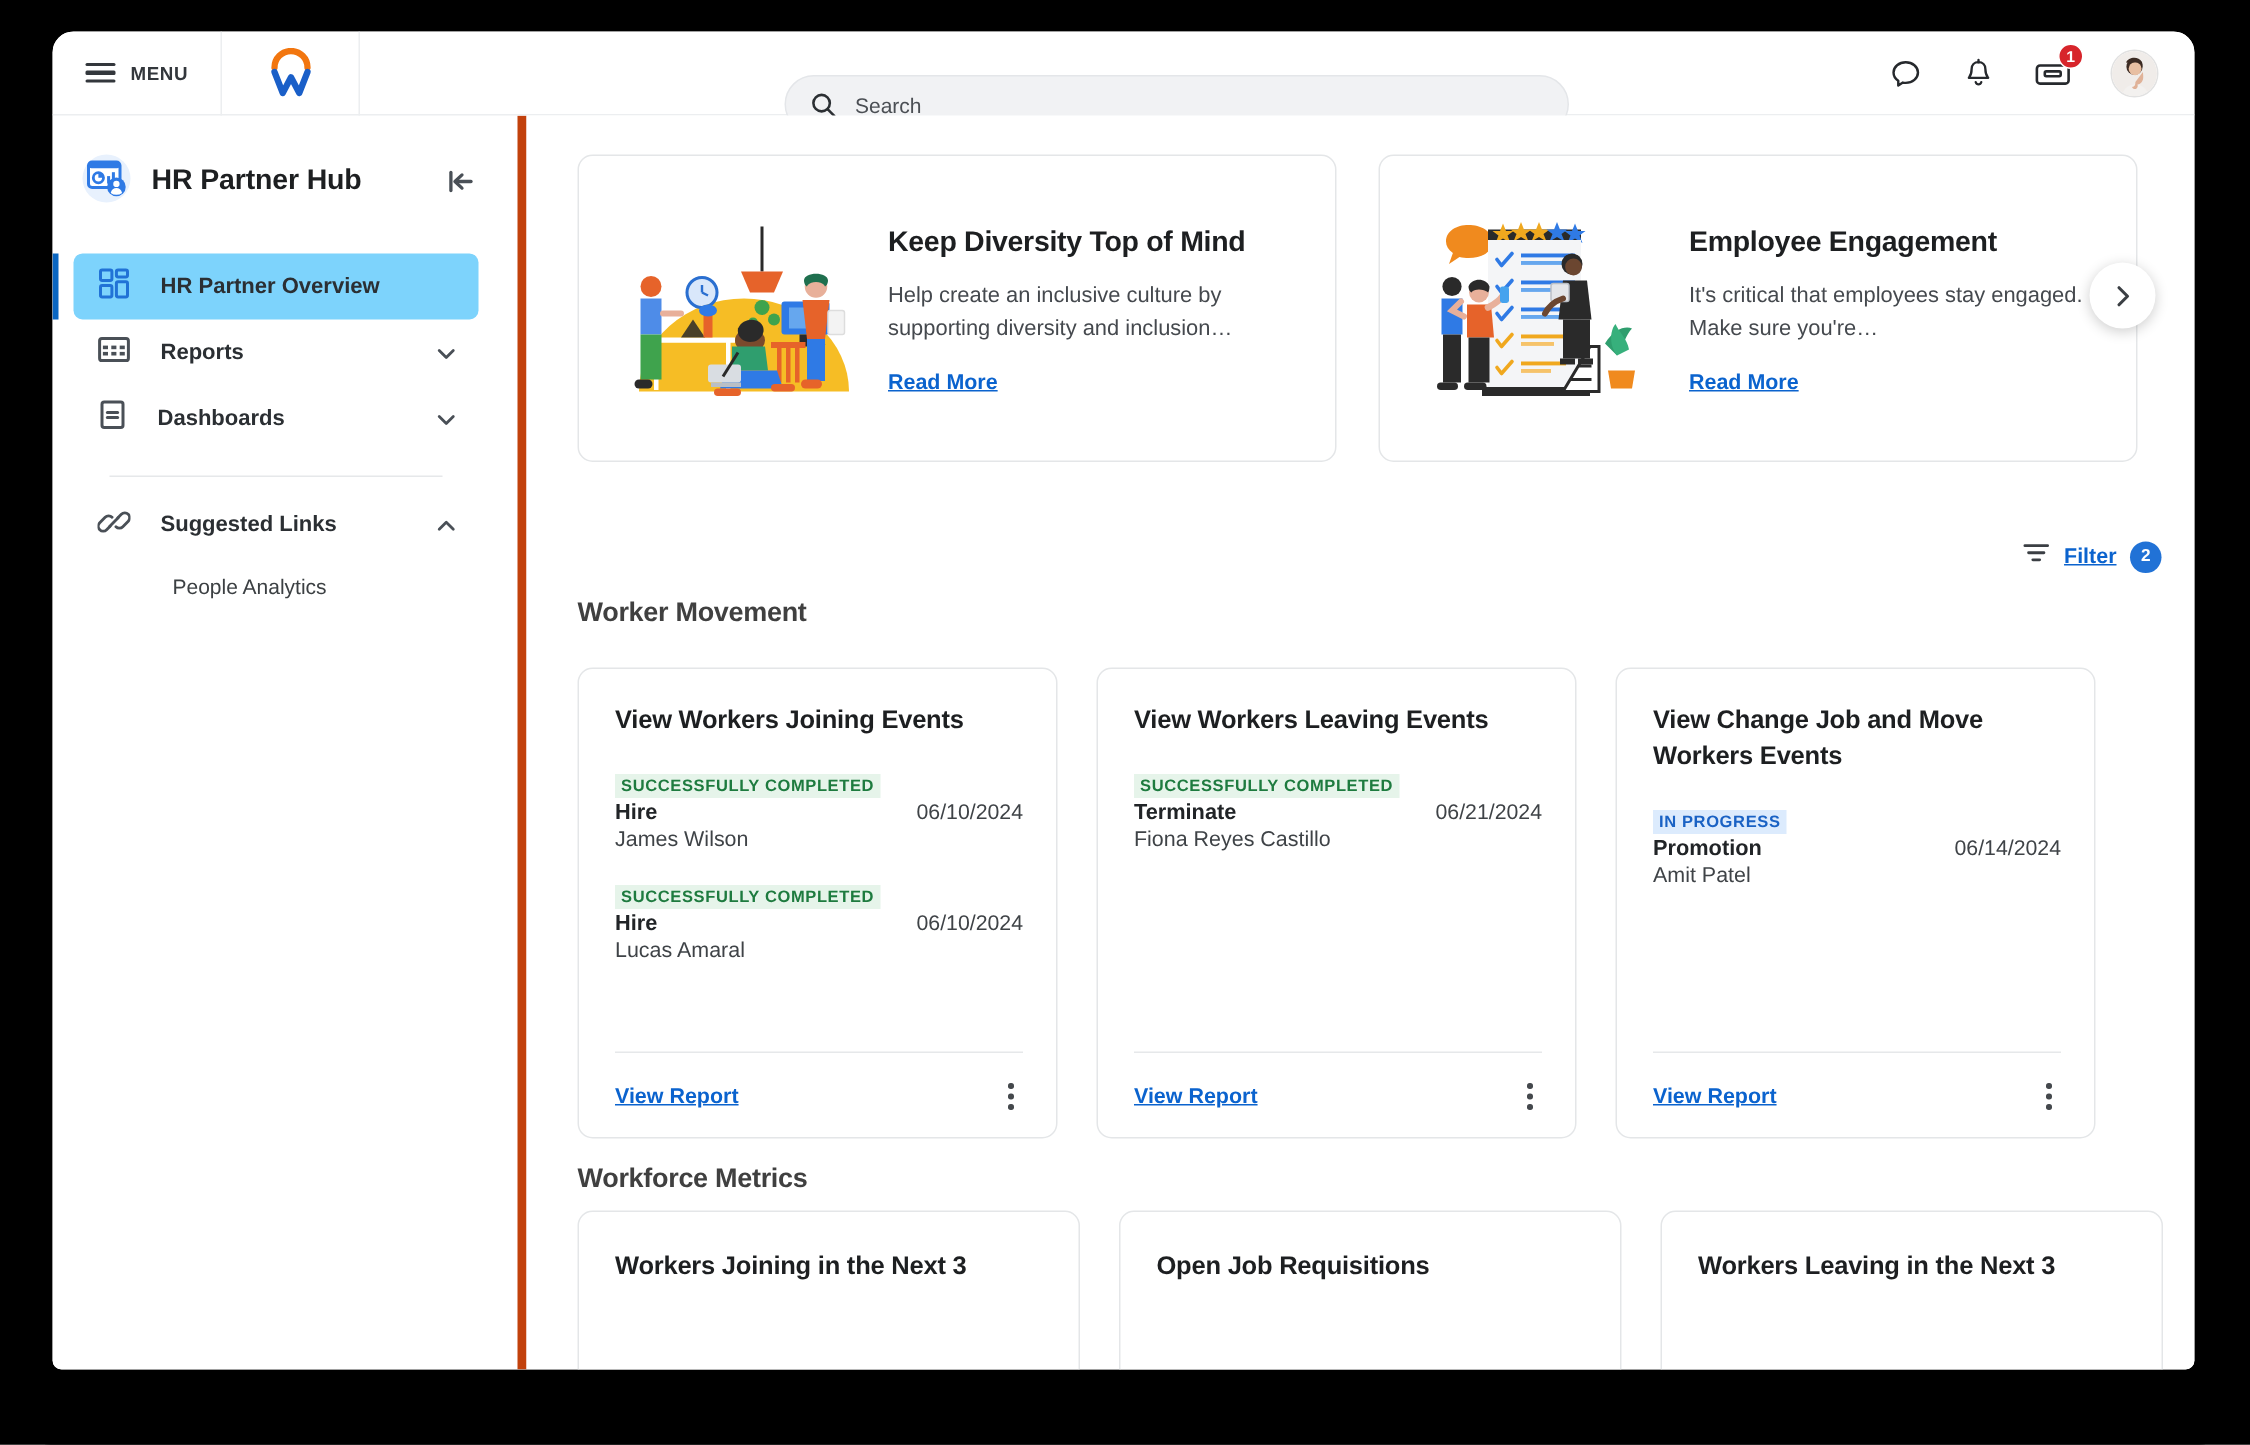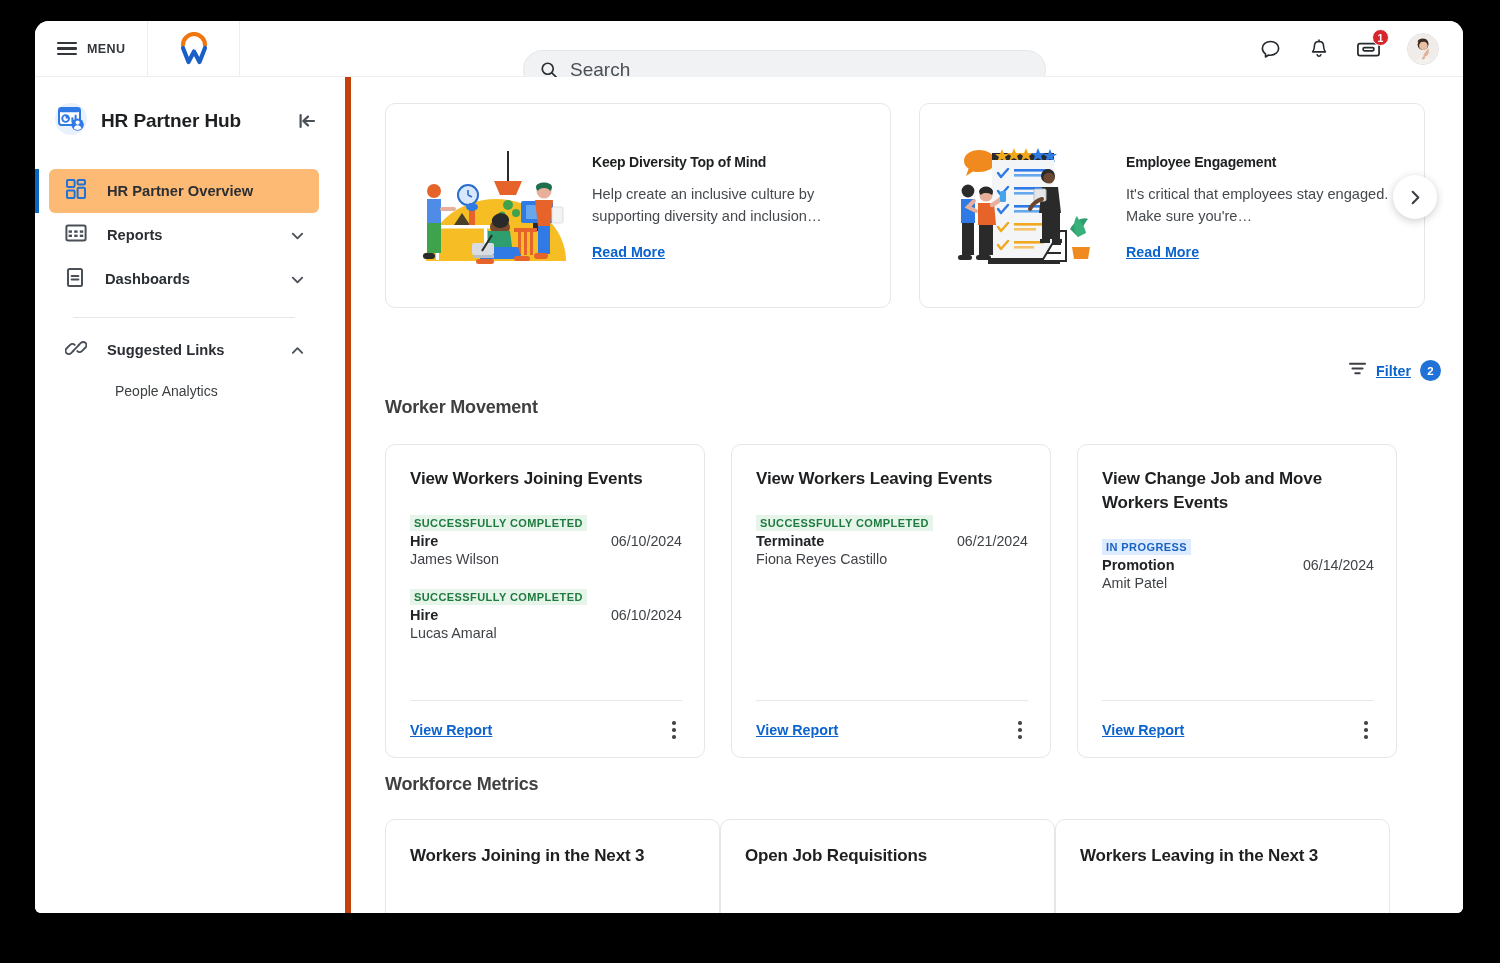--- a/index.html
+++ b/index.html
@@ -60,21 +60,21 @@
   .search-box {
     width: 100%; height: 100%;
     background: #f1f2f4;
     border: 1px solid #e4e6e9;
     border-radius: 20px;
     display: flex; align-items: center;
     padding: 0 16px;
     gap: 12px;
     cursor: text;
   }
-  .search-text { font-size: 19px; color: #4b4f54; text-align: center; }
+  .search-text { font-size: 14px; color: #4b4f54; text-align: center; }
   .topright {
     position: absolute; right: 24px; top: 0; height: 56px;
     display: flex; align-items: center; gap: 26px;
   }
   .ticon { cursor: pointer; position: relative; display: flex; align-items: center; }
   .badge-dot {
     position: absolute; top: -9px; right: -8px;
     min-width: 17px; height: 17px; padding: 0 4px;
     background: #d7252b; color: #fff;
     border-radius: 9px;
@@ -111,21 +111,21 @@
   .nav { margin-top: 26px; padding: 0 14px; }
   .nav-item {
     display: flex; align-items: center;
     height: 44px;
     border-radius: 6px;
     padding-left: 16px;
     gap: 20px;
     cursor: pointer;
     position: relative;
   }
-  .nav-item.active { background: #fdba74; align-items: center; }
+  .nav-item.active { background: #7dd3fc; align-items: center; }
   .nav-item.active::before {
     content: ""; position: absolute; left: -14px; top: 0;
     width: 4px; height: 44px; background: #0a66c2;
   }
   .nav-label {
     font-size: 14.7px; font-weight: 700; color: #2b2f33; flex: 1;
   }
   .chev { margin-right: 14px; display: flex; }
   .divider { height: 1px; background: #e6e8ea; margin: 16px 24px 10px 24px; }
   .sub-item {
@@ -149,21 +149,21 @@
     border: 1px solid #e4e6e8;
     border-radius: 10px;
     background: #fff;
     display: flex; align-items: center;
     padding: 0 14px 0 10px;
     gap: 6px;
   }
   .promo-ill { width: 190px; min-width: 190px; height: 125px; }
   .promo-txt { padding-top: 4px; }
   .promo-title {
-    font-size: 14px; font-weight: 700; color: #1d1f21;
+    font-size: 19px; font-weight: 700; color: #1d1f21;
     margin-bottom: 13px; letter-spacing: -.2px;
   }
   .promo-desc {
     font-size: 14.6px; color: #45494e; line-height: 1.53;
     max-width: 270px; margin-bottom: 16px;
   }
   .link {
     font-size: 14.3px; font-weight: 700; color: #0b63ce;
     text-decoration: underline; cursor: pointer;
   }
@@ -230,21 +230,21 @@
   .evt-foot {
     border-top: 1px solid #e6e8ea;
     padding: 16px 0 0 0;
     display: flex; align-items: center; justify-content: space-between;
     margin-bottom: 14px;
     margin-top: 32px;
   }
   .kebab { display: flex; flex-direction: column; gap: 3.4px; cursor: pointer; padding: 4px 6px; }
   .kebab i { width: 3.6px; height: 3.6px; border-radius: 50%; background: #44484c; display: block; }
 
-  .metric-row { display: flex; margin-top: 24px; }
+  .metric-row { display: flex; gap: 26px; margin-top: 11px; }
   .metric-card {
     width: 335px; height: 120px;
     border: 1px solid #e4e6e8;
     border-radius: 10px;
     background: #fff;
     padding: 26px 24px 0 24px;
   }
   .metric-title {
     font-size: 17px; font-weight: 700; color: #1d1f21; letter-spacing: -.15px;
   }

